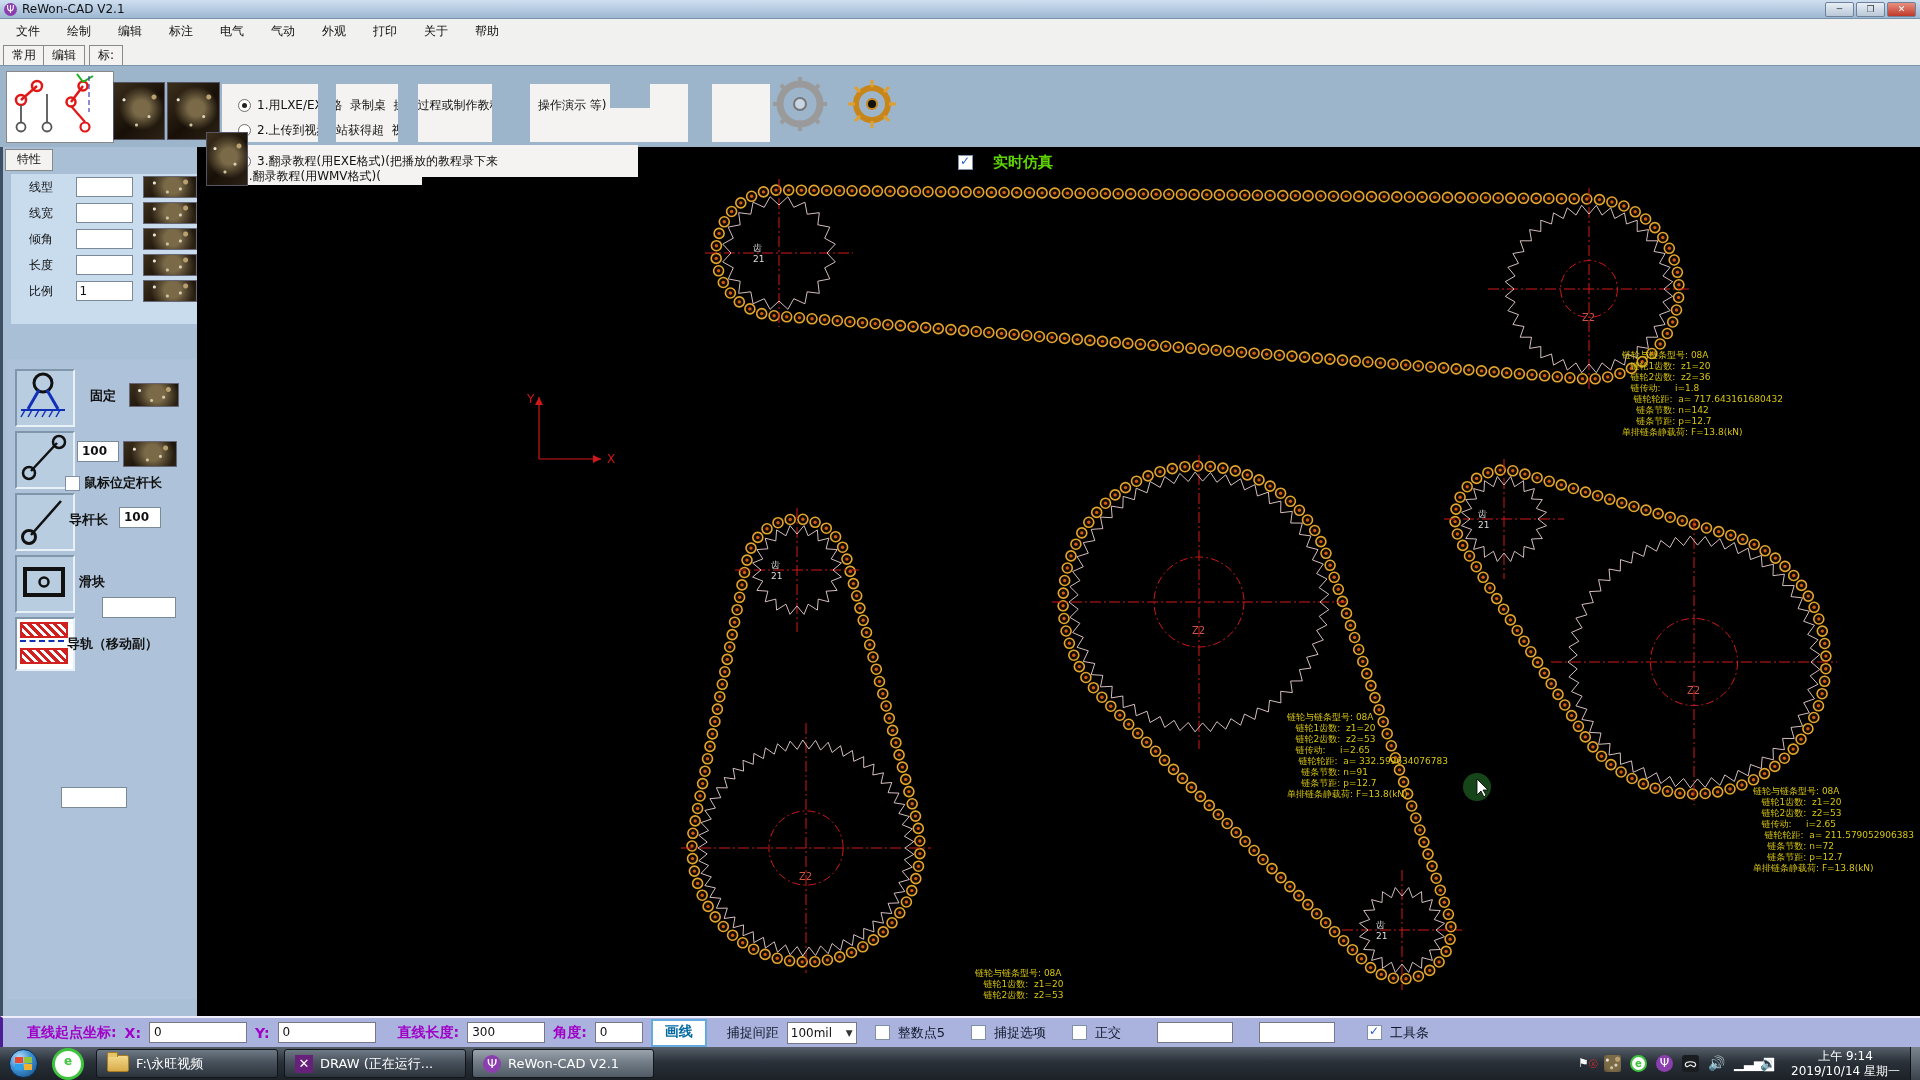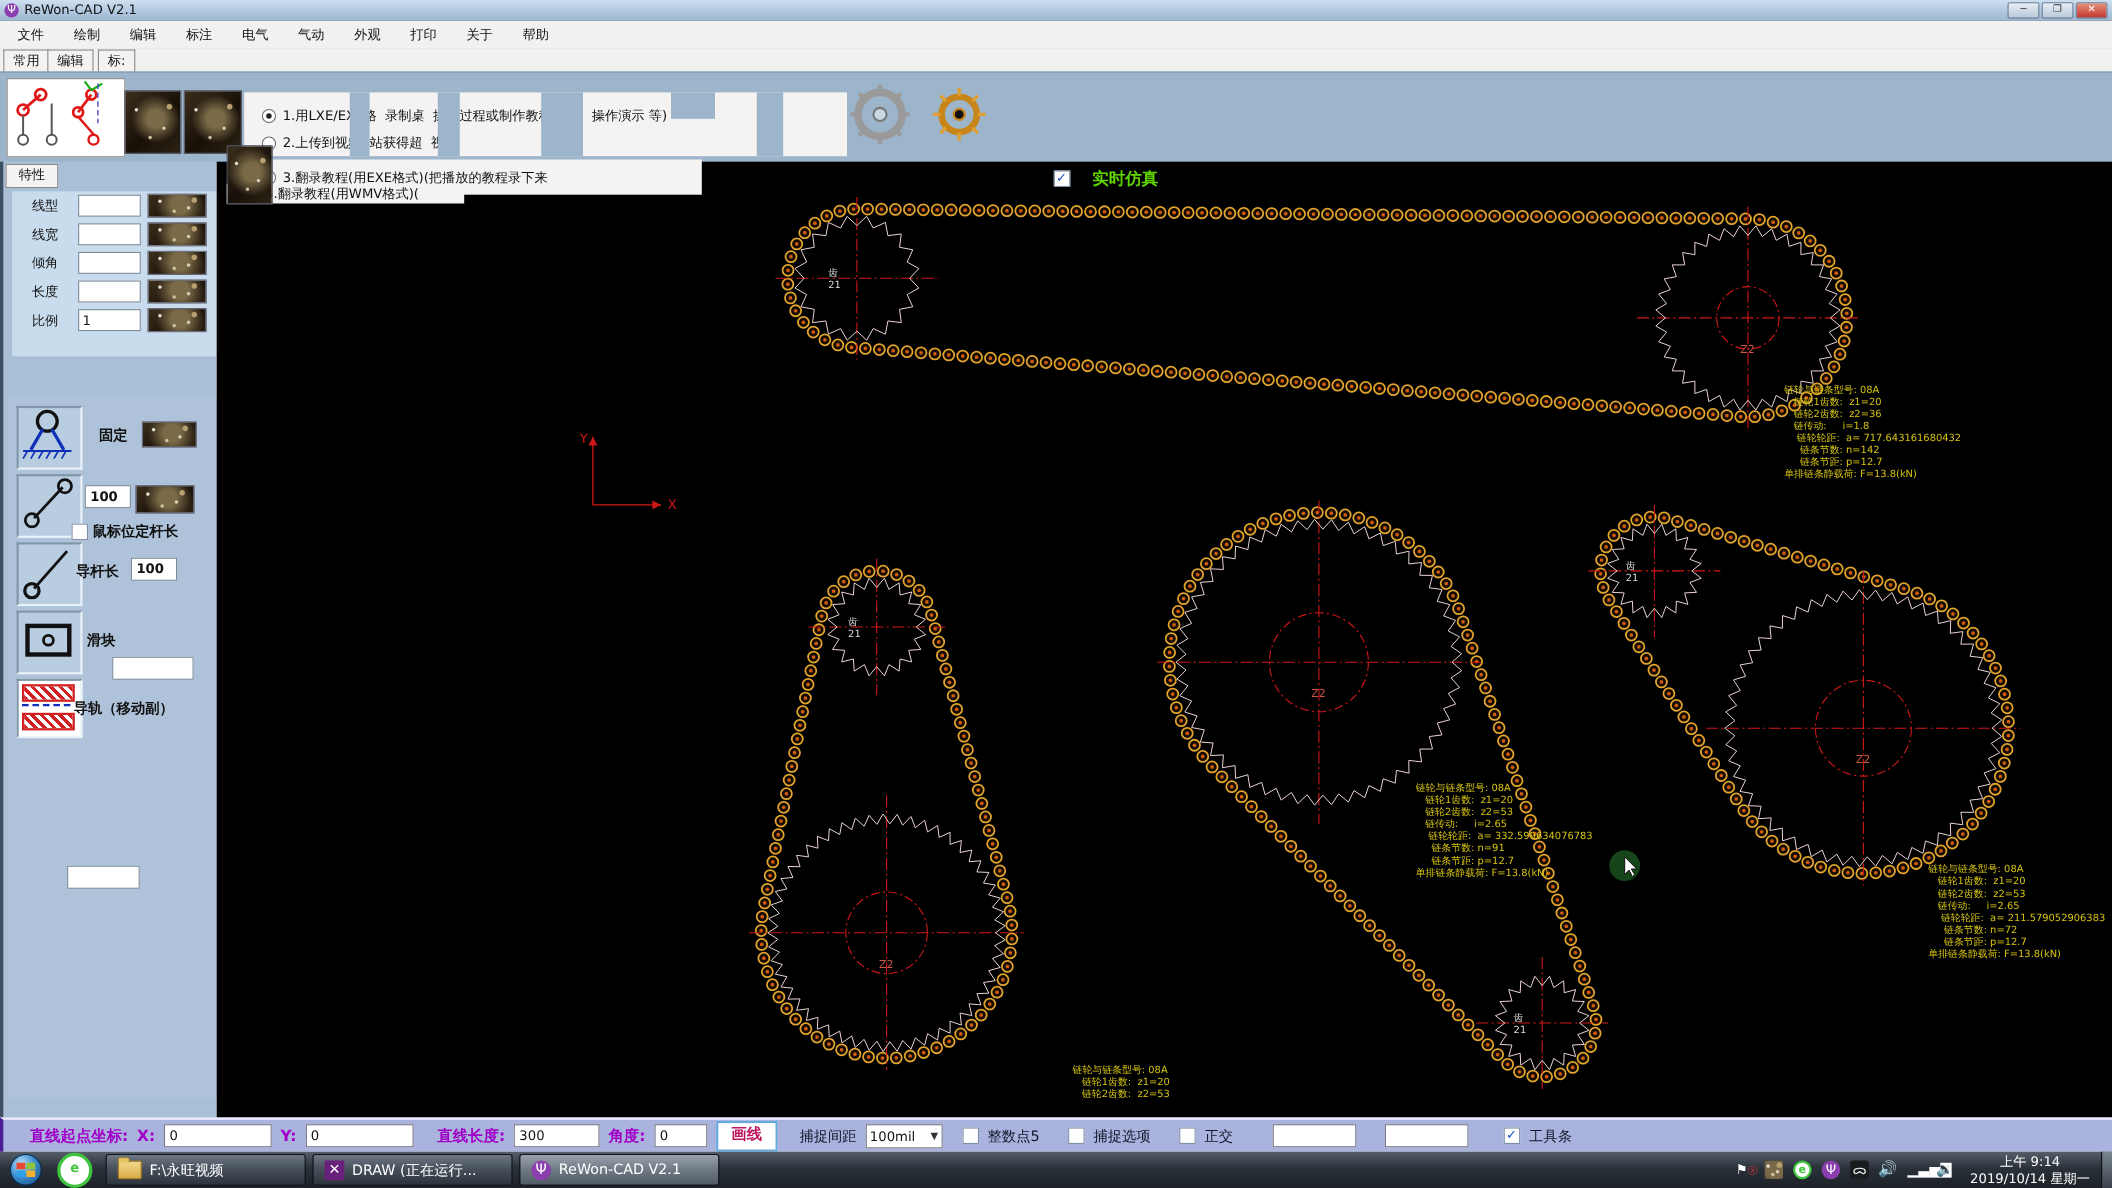--- a/index.html
+++ b/index.html
@@ -41,21 +41,21 @@
   .dlgrow{position:absolute;background:#f4f3f2;display:flex;align-items:center;gap:6px;
     color:#111;white-space:pre;overflow:hidden;}
   .radio{width:11px;height:11px;border-radius:50%;background:#fff;border:1px solid #707070;position:relative;flex:0 0 auto;}
   .radio.sel::after{content:"";position:absolute;left:3px;top:3px;width:5px;height:5px;border-radius:50%;background:#222;}
   
   #left-panel{position:absolute;left:0;top:147px;width:197px;height:869px;background:#a9bfd6;
     border-left:3px solid #3d4f63;box-sizing:border-box;}
   #prop-tab{position:absolute;left:2px;top:2px;width:46px;height:20px;background:#f4f3f2;
     border:1px solid #888;line-height:19px;text-align:center;color:#111;}
   #prop-box{position:absolute;left:8px;top:27px;width:186px;height:150px;background:#c9dcee;}
-  .prow{display:flex;align-items:center;height:26px;padding-left:18px;gap:6px;}
+  .prow{display:flex;align-items:center;height:26px;padding-left:18px;gap:6px;justify-content:space-between;}
   .prow .plabel{width:36px;color:#111;}
   .pcombo{width:52px;height:18px;background:#fff;border:1px solid #7a8a99;color:#111;padding-left:3px;line-height:18px;}
   .pswatch{width:52px;height:20px;border:1px solid #667;}
   .ctab{position:absolute;top:0;height:21px;padding:0 10px;line-height:20px;background:#c9dcee;
     border:6px solid #737373;color:#4d7c0f;margin-top:27px;}
   .ctab.active{background:#f7f6f4;}
   #comp-area{position:absolute;left:4px;top:212px;width:190px;height:640px;background:#aec3d9;}
   .iconbox{position:absolute;left:8px;width:56px;height:54px;background:#b9cde1;border:2px solid #8096aa;
     border-right-color:#e8f0f8;border-bottom-color:#e8f0f8;}
   .citem-label{position:absolute;color:#111;font-weight:bold;font-size:13px;}
@@ -70,21 +70,21 @@
   .anno{position:absolute;color:#d6c413;font-size:9px;line-height:11px;white-space:pre;}
   .cb{width:13px;height:13px;background:#fff;border:1px solid #8090a8;position:relative;flex:0 0 auto;display:inline-block;}
   .cb.checked::after{content:"✓";position:absolute;left:1px;top:-2px;color:#2158c8;font-weight:bold;font-size:12px;}
   
   #statusbar{position:absolute;left:0;top:1016px;width:1920px;height:31px;background:#a9b3dd;
     border-top:2px solid #eef;border-left:3px solid #4c1d95;box-sizing:border-box;
     display:flex;align-items:center;gap:8px;padding-left:24px;}
   .purple{color:#a000c8;font-weight:bold;font-size:14px;}
   .navy{color:#0f172a;font-size:13px;}
   .sinput{background:#fff;border:1px solid #778;height:19px;color:#111;padding-left:4px;line-height:19px;}
-  #draw-btn{width:52px;height:24px;background:#fff;border:2px solid #66aadd;color:#be185d;
+  #draw-btn{width:52px;height:24px;background:#fff;border:2px solid #66aadd;color:#0369a1;
     font-weight:bold;font-size:14px;text-align:center;line-height:21px;}
   #snap-dd{width:62px;height:20px;background:#fff;border:1px solid #778;color:#111;
     display:flex;align-items:center;justify-content:space-between;padding:0 3px;}
   
   #taskbar{position:absolute;left:0;top:1047px;width:1920px;height:33px;
     background:linear-gradient(#565f6a,#2a3139 45%,#1c2127);display:flex;align-items:center;}
   #start-orb{width:27px;height:27px;border-radius:50%;margin:0 14px 0 9px;
     background:radial-gradient(circle at 35% 30%,#bfe3ff,#3e8fd0 45%,#10477e);border:1px solid #0a2c50;
     display:grid;grid-template-columns:8px 8px;grid-template-rows:6px 6px;gap:1px;place-content:center;}
   #start-orb i{display:block;}

